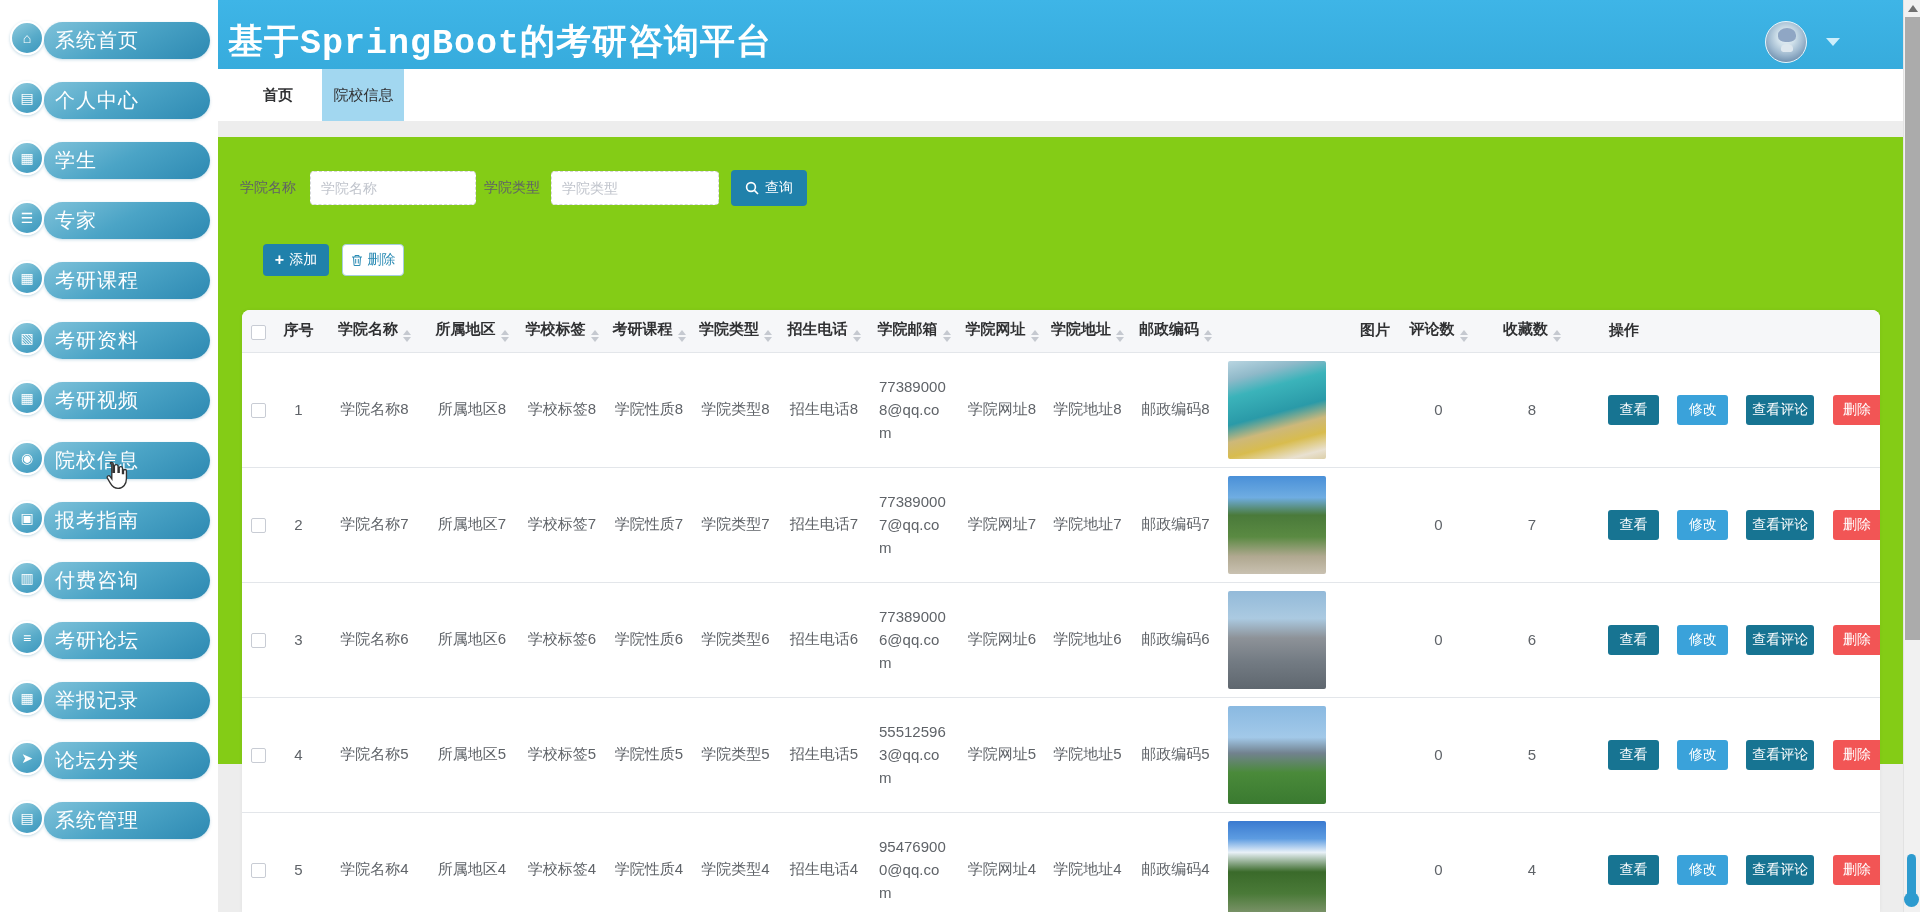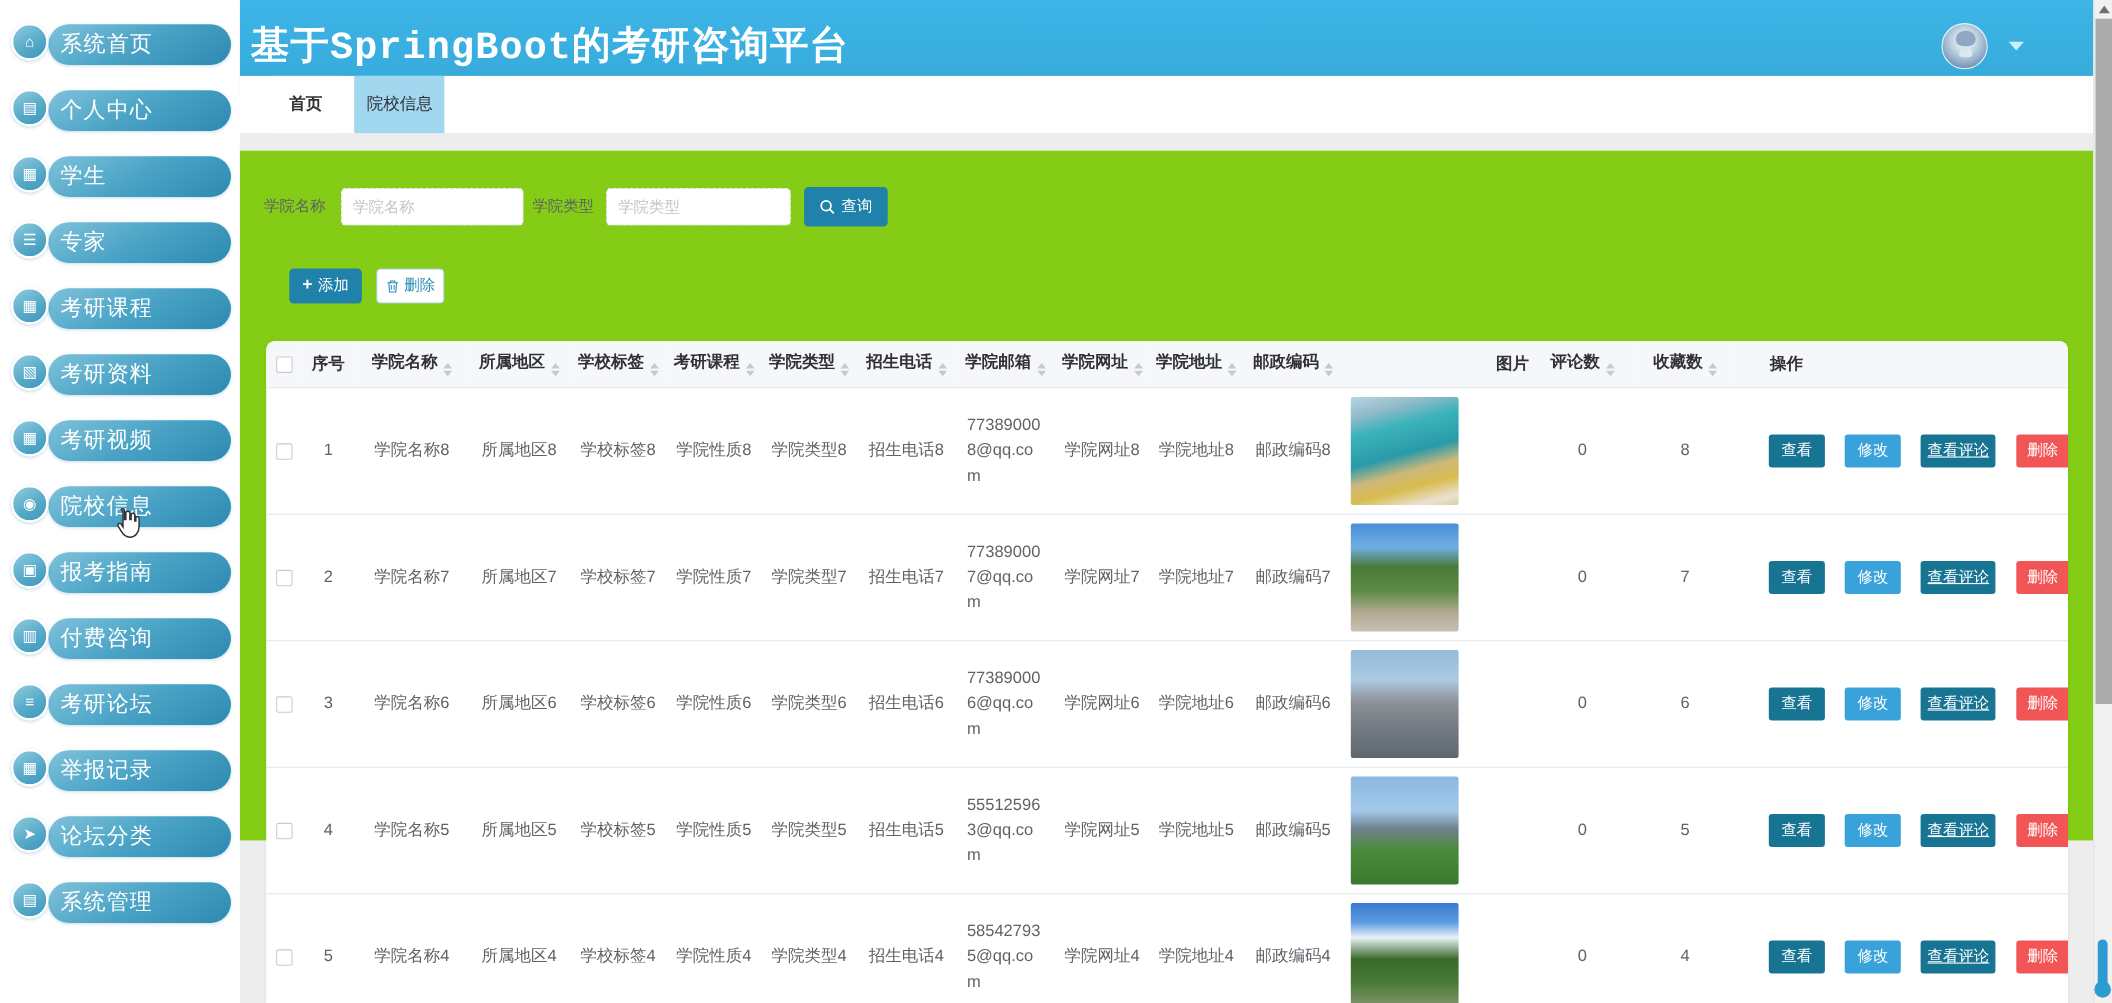--- a/index.html
+++ b/index.html
@@ -77,21 +77,21 @@
   .photo { width:98px; height:98px; border-radius:2px; margin:0 0 0 8px; }
   .p1 { background:linear-gradient(165deg,#b9d5e1 0%,#8fb9c9 16%,#3bb3ba 30%,#2a9aa8 52%,#cdb87a 66%,#d8bc4e 78%,#e9e1d1 92%,#dccfa8 100%); }
   .p2 { background:linear-gradient(180deg,#4a90d8 0%,#6fadE2 22%,#4a7a3a 40%,#5a8a42 62%,#b0a890 82%,#c9c1b1 100%); }
   .p3 { background:linear-gradient(180deg,#93bad9 0%,#abcae1 28%,#8d9298 48%,#737b83 72%,#5f676f 100%); }
   .p4 { background:linear-gradient(180deg,#8ab9e1 0%,#a2c9e9 32%,#72828f 48%,#4a8a3a 68%,#3a7a30 100%); }
   .p5 { background:linear-gradient(180deg,#3a7ad0 0%,#5d9ce1 18%,#e9f1f8 32%,#3a6a2a 52%,#4a7a38 74%,#8a9a78 100%); }
   td.ops { text-align:left; padding-left:31px; }
   .b { height:30px; border:none; border-radius:3px; color:#fff; font-size:14px; cursor:pointer; margin-right:14px; padding:0 12px; }
   .b-view { background:#177492; width:51px; padding:0; }
   .b-edit { background:#3aa2da; width:51px; padding:0; }
-  .b-cmt  { background:#177492; width:68px; padding:0;text-decoration:underline; }
+  .b-cmt  { background:#177492; width:68px; padding:0; }
   .b-del  { background:#f25555; width:49px; padding:0; margin-right:0; }
 
   
   .scrollbar { position:absolute; right:0; top:0; width:17px; height:912px; background:#f1f1f1; border-left:1px solid #e2e2e2; z-index:9; }
   .sb-arrow { position:absolute; top:5px; left:4px; width:0; height:0; border-left:5px solid transparent;
     border-right:5px solid transparent; border-bottom:7px solid #707070; cursor:pointer; }
   .sb-thumb { position:absolute; top:17px; left:1px; width:15px; height:623px; background:#ababab; cursor:pointer; }
   .scroll-dot { position:absolute; right:4px; top:854px; width:9px; height:44px; background:#2d9bcf; border-radius:5px; z-index:10; }
   .scroll-dot::after { content:""; position:absolute; left:-3px; top:38px; width:15px; height:15px; border-radius:50%; background:#2d9bcf; }
 
@@ -381,21 +381,21 @@
           </tr>
           <tr>
             <td><input type="checkbox" class="cb" style=""></td>
             <td>5</td>
             <td>学院名称4</td>
             <td>所属地区4</td>
             <td>学校标签4</td>
             <td>学院性质4</td>
             <td>学院类型4</td>
             <td>招生电话4</td>
-            <td class="email-cell"><span>585427935@qq.com</span></td>
+            <td class="email-cell"><span>954769000@qq.com</span></td>
             <td>学院网址4</td>
             <td>学院地址4</td>
             <td>邮政编码4</td>
             <td>
                 <div class="photo p5"></div>
               </td>
             <td>0</td>
             <td>4</td>
             <td class="ops">
               <button class="b b-view">查看</button>

